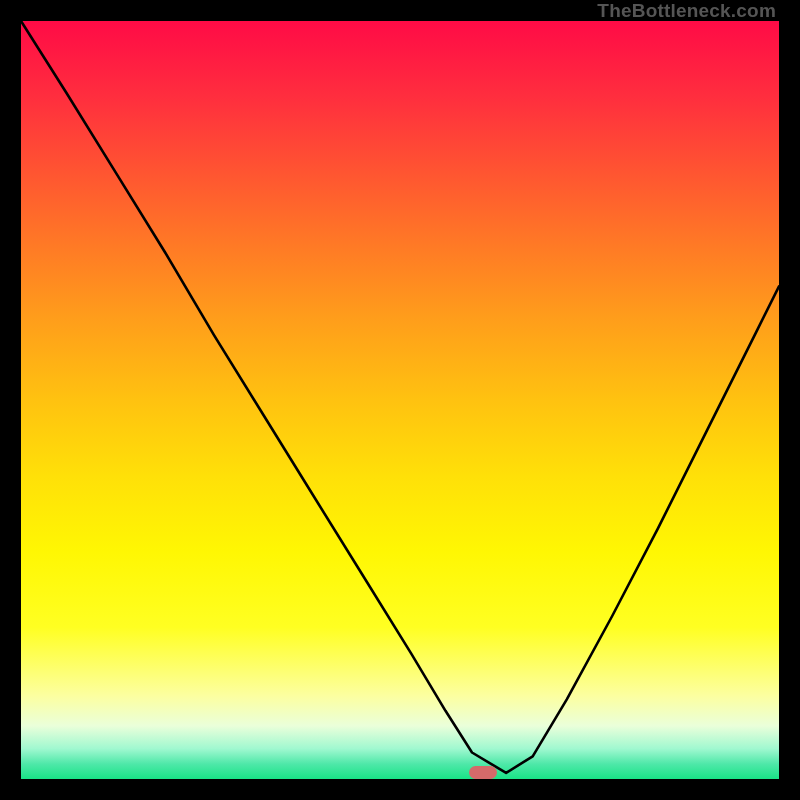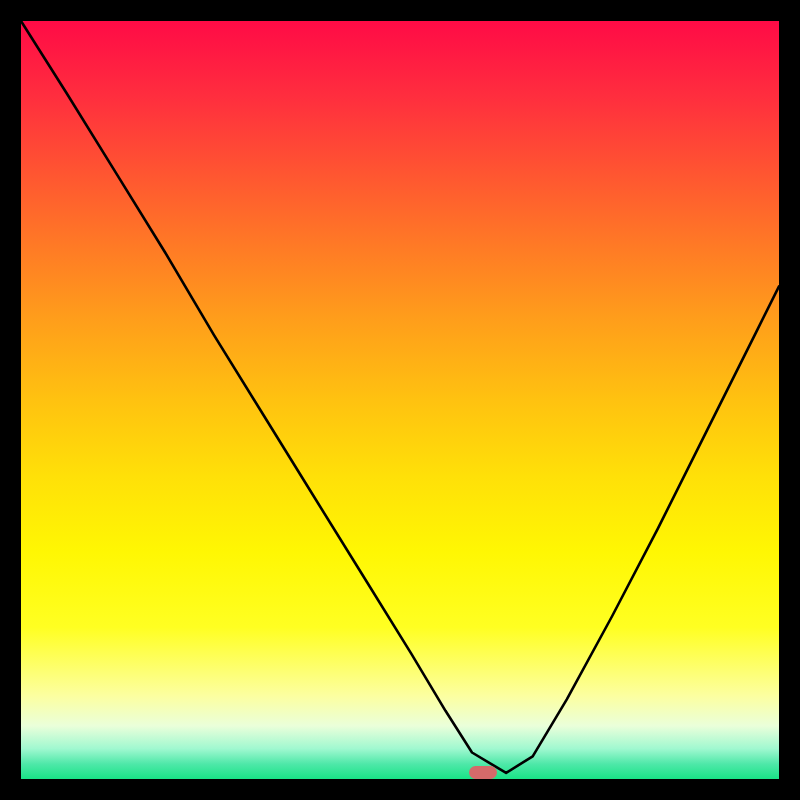--- a/index.html
+++ b/index.html
@@ -82,13 +82,14 @@
   <div class="plot">
     <div class="gradient"></div>
 
     <svg class="curve" viewBox="0 0 758 758" preserveAspectRatio="none">
       <path id="curve-path" fill="none" stroke="#000" stroke-width="2.6" stroke-linecap="round" stroke-linejoin="round" d="M0.0 0.0 L45.5 72.0 L94.8 151.6 L144.0 231.2 L193.3 314.6 L242.6 394.2 L291.8 473.8 L341.1 553.3 L390.4 632.9 L424.5 689.8 L451.0 731.5 L485.1 751.9 L511.7 735.3 L545.8 678.4 L591.2 595.0 L636.7 507.9 L686.0 409.3 L735.3 310.8 L758.0 265.3"></path>
     </svg>
 
     <div class="marker" id="marker" style="width: 28px; height: 13px; left: 448.38px; top: 745.436px; background: rgb(212, 106, 106);"></div>
   </div>
 
+  <div class="watermark">TheBottleneck.com</div>
 </div>
 
 </body></html>

